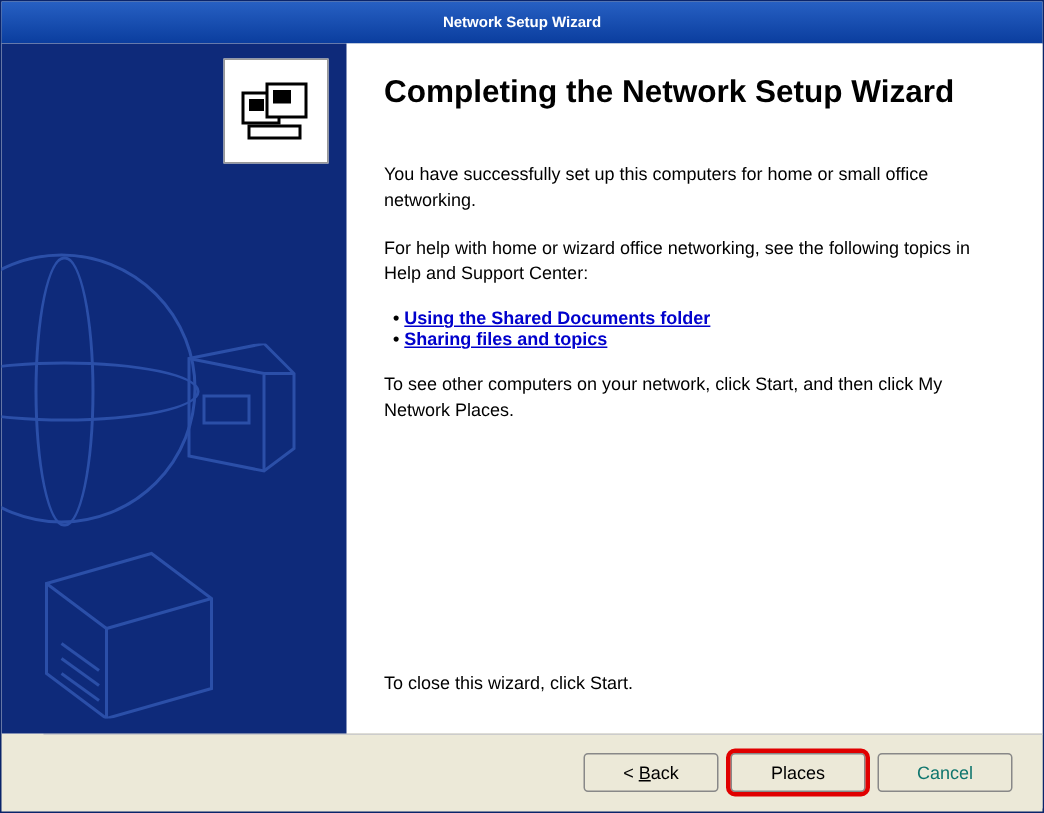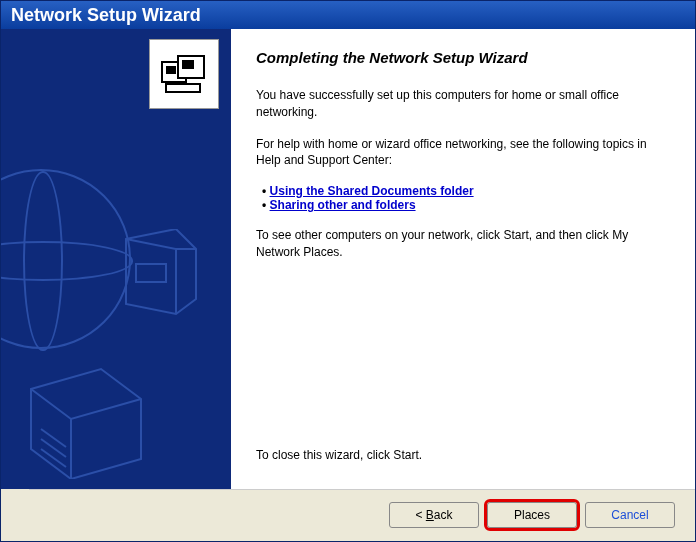--- a/index.html
+++ b/index.html
@@ -15,24 +15,25 @@
     background: #ece9d8;
     border: 1px solid #0a246a;
     position: relative;
   }
   .titlebar {
     height: 28px;
     background: linear-gradient(to right, #0a246a, #3a6ea5, #0a246a);
     background: linear-gradient(to bottom, #2760c3, #0a3d9e);
     color: white;
     font-weight: bold;
-    font-size: 18px;
+    font-size: 10px;
     padding: 5px 10px;
     display: flex;
     align-items: center;
+    justify-content: center;
   }
   .content {
     display: flex;
     height: 460px;
     background: white;
     margin: 0;
   }
   .side-panel {
     width: 230px;
     background: #0e2a7a;
@@ -83,25 +84,24 @@
     height: 120px;
   }
   .main-panel {
     flex: 1;
     padding: 20px 25px 10px 25px;
     color: #000;
     display: flex;
     flex-direction: column;
   }
   .heading {
-    font-size: 15px;
+    font-size: 21px;
     font-weight: bold;
-    margin-bottom: 20px;
+    margin-bottom: 34px;
     line-height: 1.2;
-    font-style: italic;
   }
   .para {
     margin-bottom: 15px;
     line-height: 1.4;
     font-size: 12px;
   }
   .link-list {
     margin: 0 0 15px 6px;
     padding: 0;
     list-style: none;
@@ -134,21 +134,21 @@
     height: 26px;
     font-family: Tahoma, sans-serif;
     font-size: 12px;
     background: #ece9d8;
     border: 1px solid #888;
     border-radius: 3px;
     cursor: pointer;
     padding: 0 10px;
   }
   .btn:disabled {
-    color: #1d4ed8;
+    color: #0f766e;
     cursor: default;
   }
   .btn-highlight {
     outline: 3px solid #e00000;
     outline-offset: 0px;
   }
   .underline-letter { text-decoration: underline; }
 </style>
 </head>
 <body>
@@ -185,21 +185,21 @@
         <line x1="20" y1="90" x2="45" y2="108" stroke="#2b4fa8" stroke-width="2"></line>
       </svg>
     </div>
 
     <div class="main-panel">
       <div class="heading">Completing the Network Setup Wizard</div>
       <div class="para">You have successfully set up this computers for home or small office networking.</div>
       <div class="para">For help with home or wizard office networking, see the following topics in Help and Support Center:</div>
       <ul class="link-list">
         <li><span class="link">Using the Shared Documents folder</span></li>
-        <li><span class="link">Sharing other and folders</span></li>
+        <li><span class="link">Sharing files and topics</span></li>
       </ul>
       <div class="para">To see other computers on your network, click Start, and then click My Network Places.</div>
       <div class="spacer"></div>
       <div class="para">To close this wizard, click Start.</div>
     </div>
   </div>
 
   <div class="button-row">
     <button class="btn">&lt; <span class="underline-letter">B</span>ack</button>
     <button class="btn btn-highlight">Places</button>

